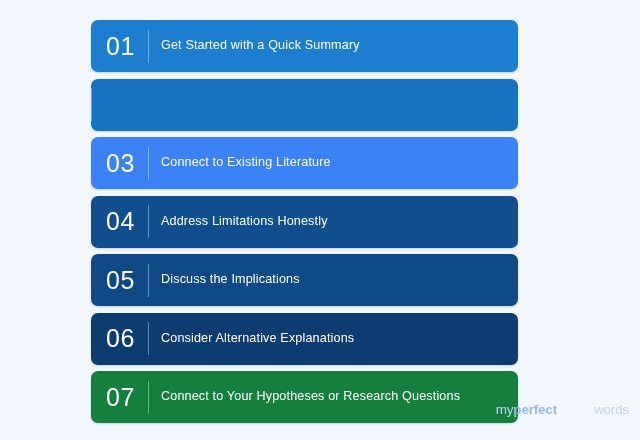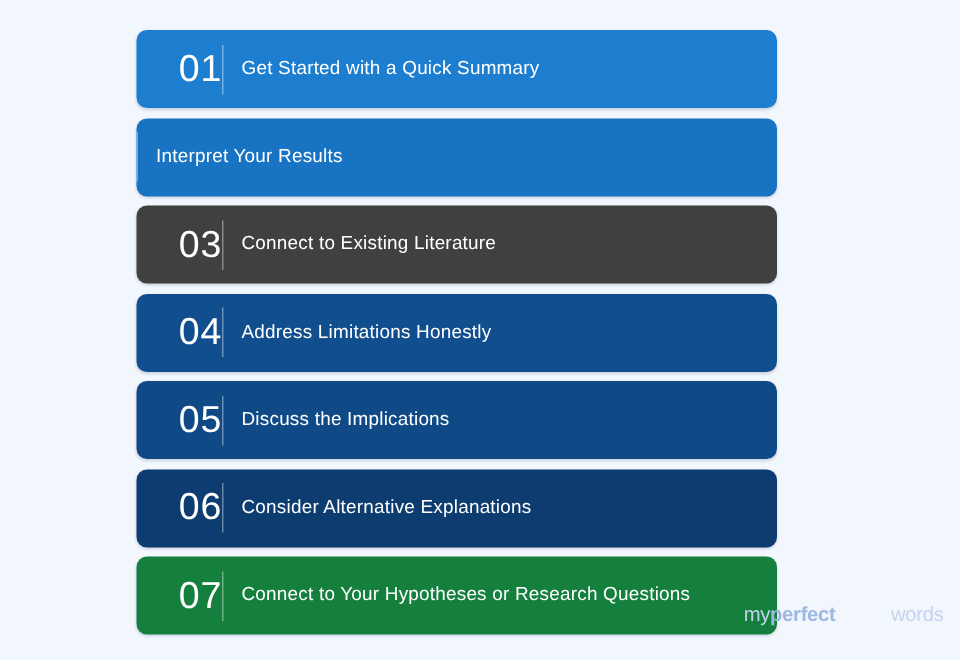--- a/index.html
+++ b/index.html
@@ -30,21 +30,21 @@
     border-radius: 7px;
     display: flex;
     align-items: center;
     box-shadow: 0 1px 2px rgba(20, 50, 100, 0.18);
     overflow: hidden;
   }
 
   .step-number {
     width: 57px;
     flex: 0 0 57px;
-    text-align: right;
+    text-align: center;
     color: #ffffff;
     font-size: 25px;
     font-weight: 400;
     letter-spacing: 0.5px;
     line-height: 1;
     padding-left: 2px;
     box-sizing: border-box;
     font-family: "Liberation Sans", sans-serif;
   }
 
@@ -90,23 +90,22 @@
 <body style="background: rgb(242, 246, 253);">
 
 <div class="list-wrap">
     <div class="step-row" style="background: rgb(29, 126, 208);">
       <div class="step-number">01</div>
       <div class="step-divider"></div>
       <div class="step-label">Get Started with a Quick Summary</div>
     </div>
     <div class="step-row" style="background: rgb(24, 116, 194);">
       <div class="step-divider"></div>
-      <div class="step-label">Interpret Your Results</div>
     </div>
-    <div class="step-row" style="background: #404040;">
+    <div class="step-row" style="background: #3b82f6;">
       <div class="step-number">03</div>
       <div class="step-divider"></div>
       <div class="step-label">Connect to Existing Literature</div>
     </div>
     <div class="step-row" style="background: rgb(17, 78, 142);">
       <div class="step-number">04</div>
       <div class="step-divider"></div>
       <div class="step-label">Address Limitations Honestly</div>
     </div>
     <div class="step-row" style="background: rgb(16, 74, 134);">

